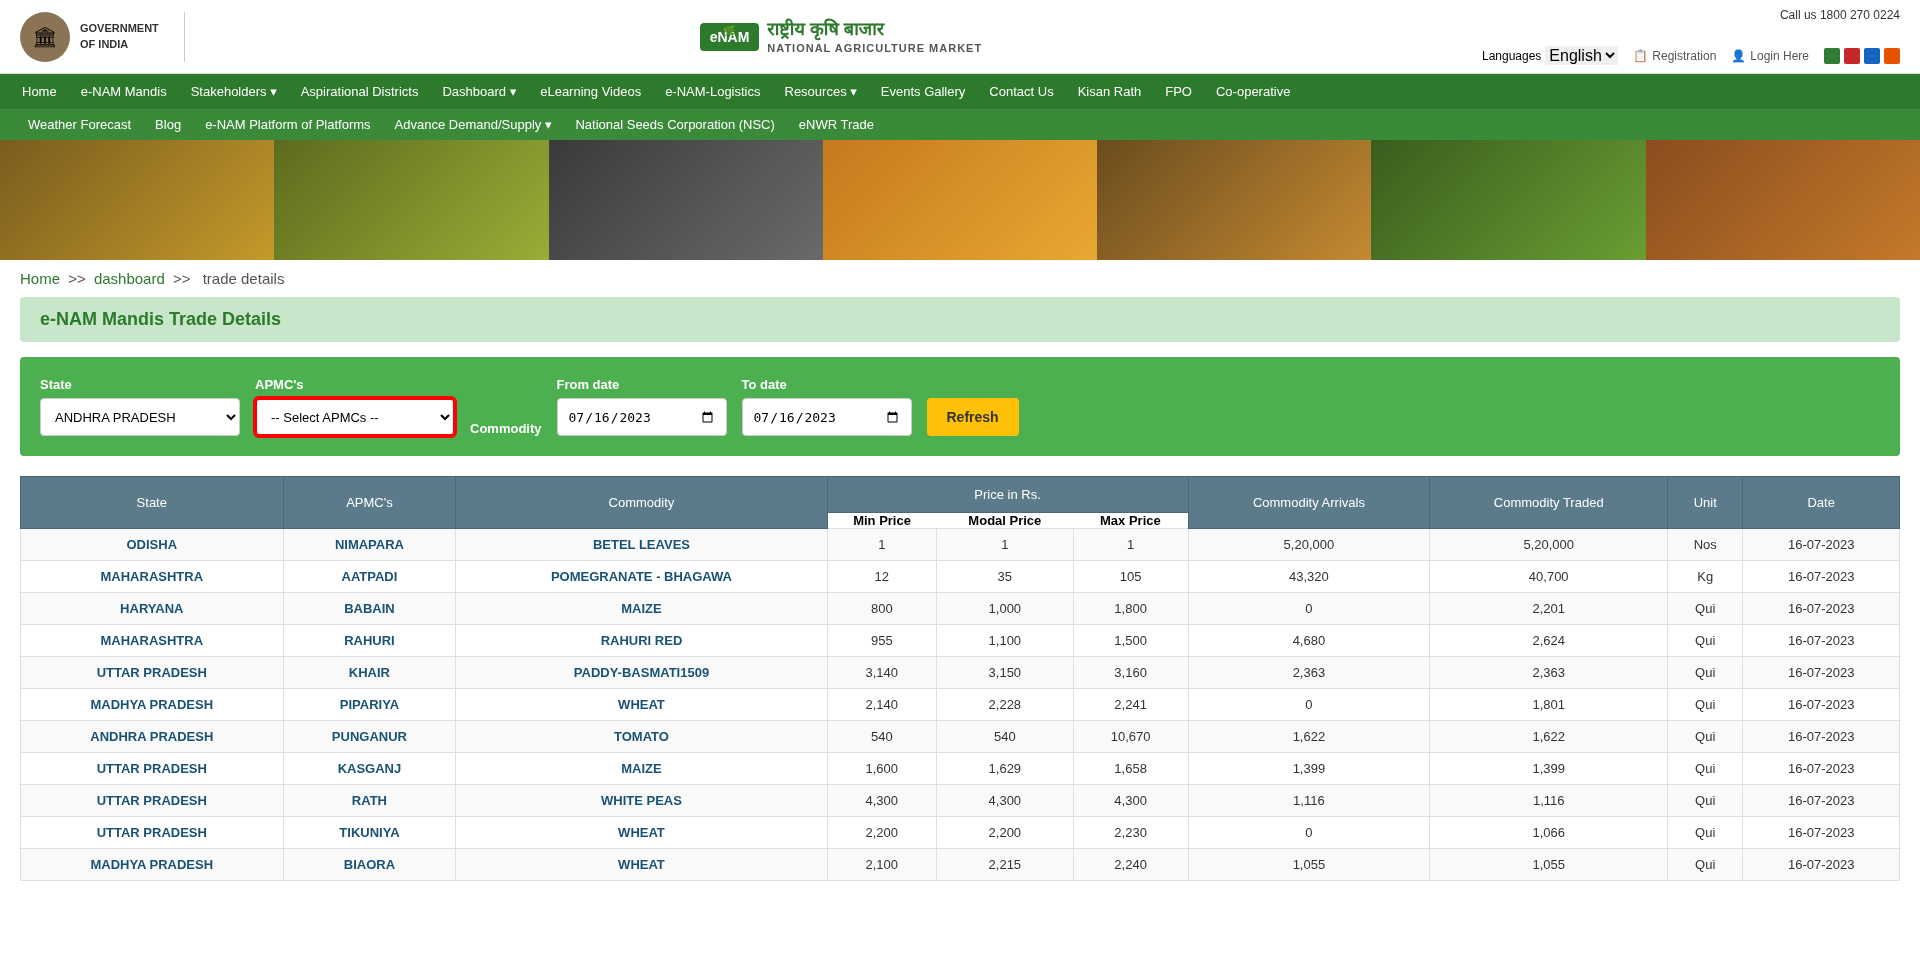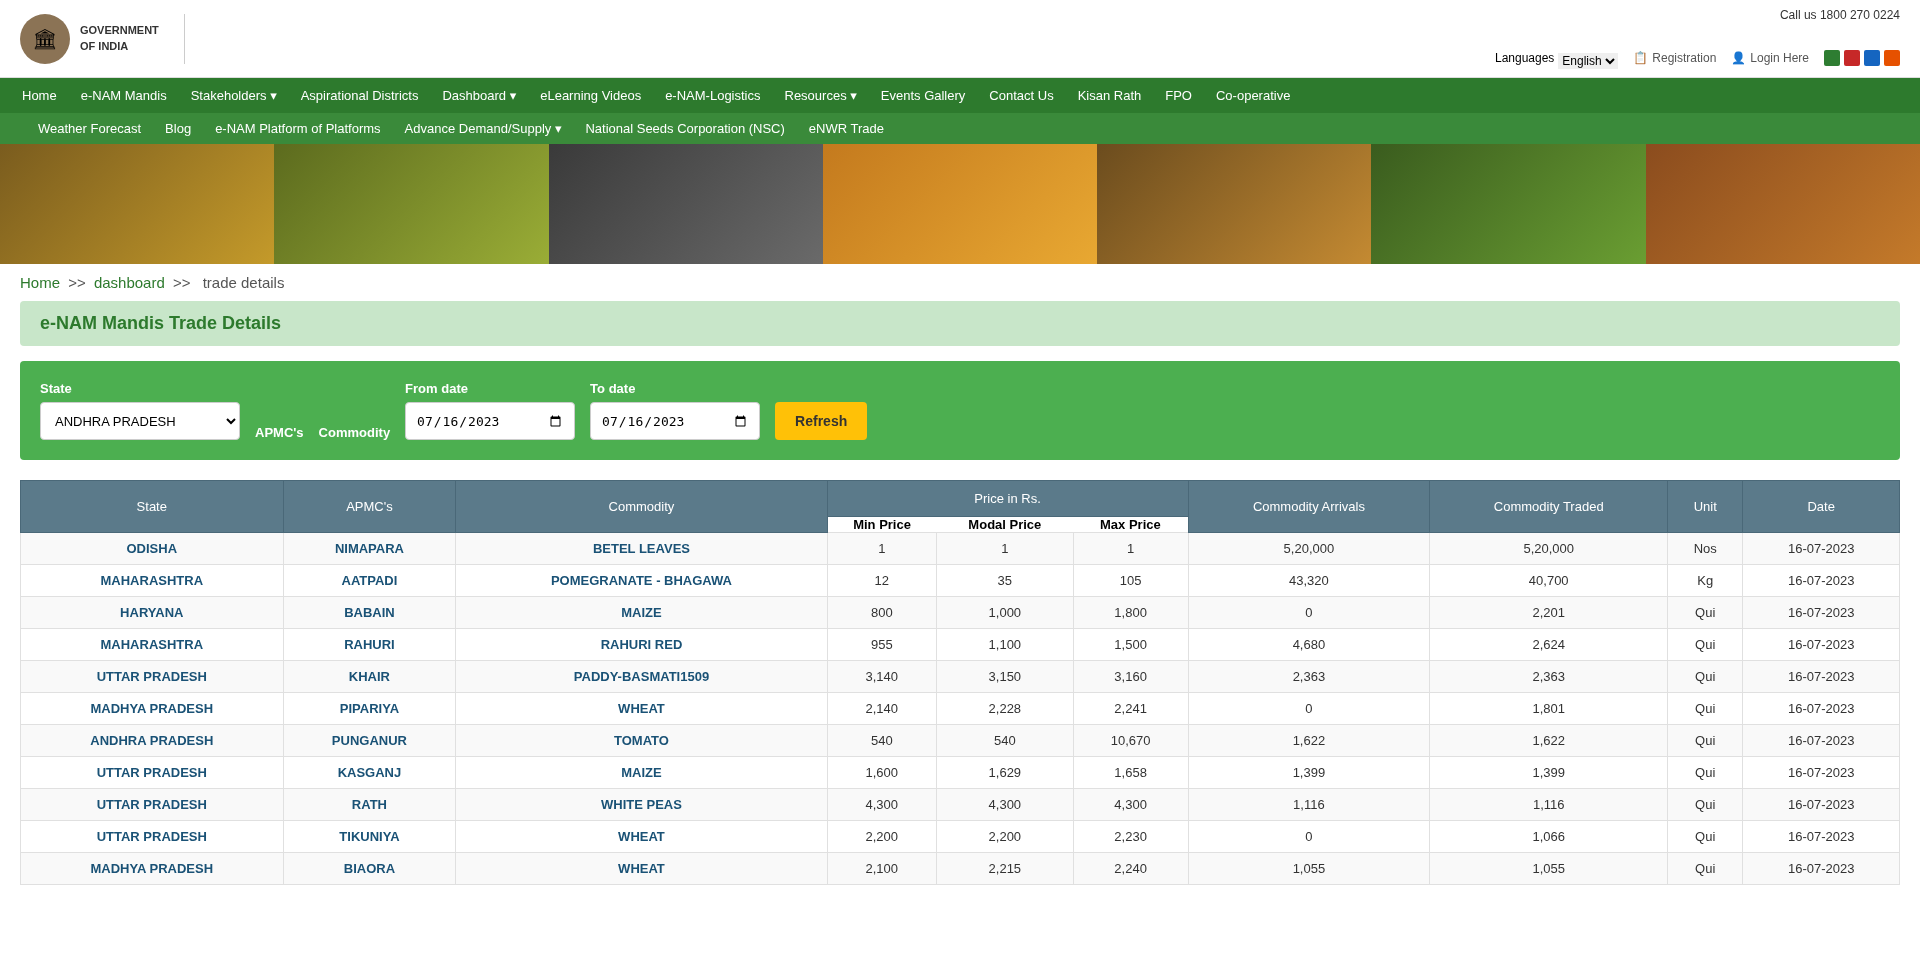--- a/index.html
+++ b/index.html
@@ -43,21 +43,21 @@
       left: 50%;
       transform: translateX(-50%);
     }
     .enam-title { line-height: 1.3; }
     .enam-title .hindi { font-size: 18px; color: #2d7a2d; font-weight: bold; }
     .enam-title .english { font-size: 11px; color: #555; font-weight: bold; letter-spacing: 1px; }
     .header-right { display: flex; flex-direction: column; align-items: flex-end; gap: 24px; }
     .call-us { font-size: 12px; color: #333; }
     .header-actions { display: flex; align-items: center; gap: 15px; }
     .lang-select { font-size: 12px; display: flex; align-items: center; gap: 4px; }
-    .lang-select select { border: none; font-size: 12px; cursor: pointer; margin-top: 7px; }
+    .lang-select select { border: none; font-size: 16px; cursor: pointer; }
     .reg-btn, .login-btn {
       font-size: 12px; color: #555; cursor: pointer;
       display: flex; align-items: center; gap: 4px; text-decoration: none;
     }
     .color-dots { display: flex; gap: 4px; }
     .dot { width: 16px; height: 16px; border-radius: 2px; }
 
     
     .main-nav {
       background: #2d7a2d;
@@ -68,21 +68,21 @@
     }
     .main-nav ul li a {
       display: block; padding: 10px 12px;
       color: #fff; text-decoration: none; font-size: 13px;
       white-space: nowrap;
     }
 
     
     .sub-nav {
       background: #3a8a3a;
-      padding: 0 26px;
+      padding: 0 16px;
     }
     .sub-nav ul {
       display: flex; list-style: none; flex-wrap: wrap;
     }
     .sub-nav ul li a {
       display: block; padding: 8px 12px;
       color: #fff; text-decoration: none; font-size: 13px;
       white-space: nowrap;
     }
 
@@ -261,20 +261,27 @@
     <div class="gov-emblem">🏛</div>
     <div>
       <div class="gov-text">
         <span>GOVERNMENT</span><br>
         <span>OF INDIA</span>
       </div>
     </div>
     <div class="divider-v"></div>
   </div>
 
+  <div class="enam-logo">
+    <div class="enam-badge">eNAM</div>
+    <div class="enam-title">
+      <div class="hindi">राष्ट्रीय कृषि बाजार</div>
+      <div class="english">NATIONAL AGRICULTURE MARKET</div>
+    </div>
+  </div>
 
   <div class="header-right">
     <div class="call-us">Call us 1800 270 0224</div>
     <div class="header-actions">
       <div class="lang-select">
         <span>Languages</span>
         <select>
           <option>English</option>
           <option>Hindi</option>
         </select>
@@ -409,20 +416,23 @@
         <option>UTTAR PRADESH</option>
         <option>MADHYA PRADESH</option>
         <option>MAHARASHTRA</option>
         <option>HARYANA</option>
         <option>ODISHA</option>
         <option>RAJASTHAN</option>
       </select>
     </div>
     <div class="filter-group apmc-group">
       <label>APMC's</label>
+      <select class="apmc-select-highlighted">
+        <option>-- Select APMCs --</option>
+      </select>
     </div>
     <div class="filter-group commodity-group">
       <label>Commodity</label>
     </div>
     <div class="filter-group date-group">
       <label>From date</label>
       <input type="date" value="2023-07-16" style="">
     </div>
     <div class="filter-group date-group">
       <label>To date</label>

